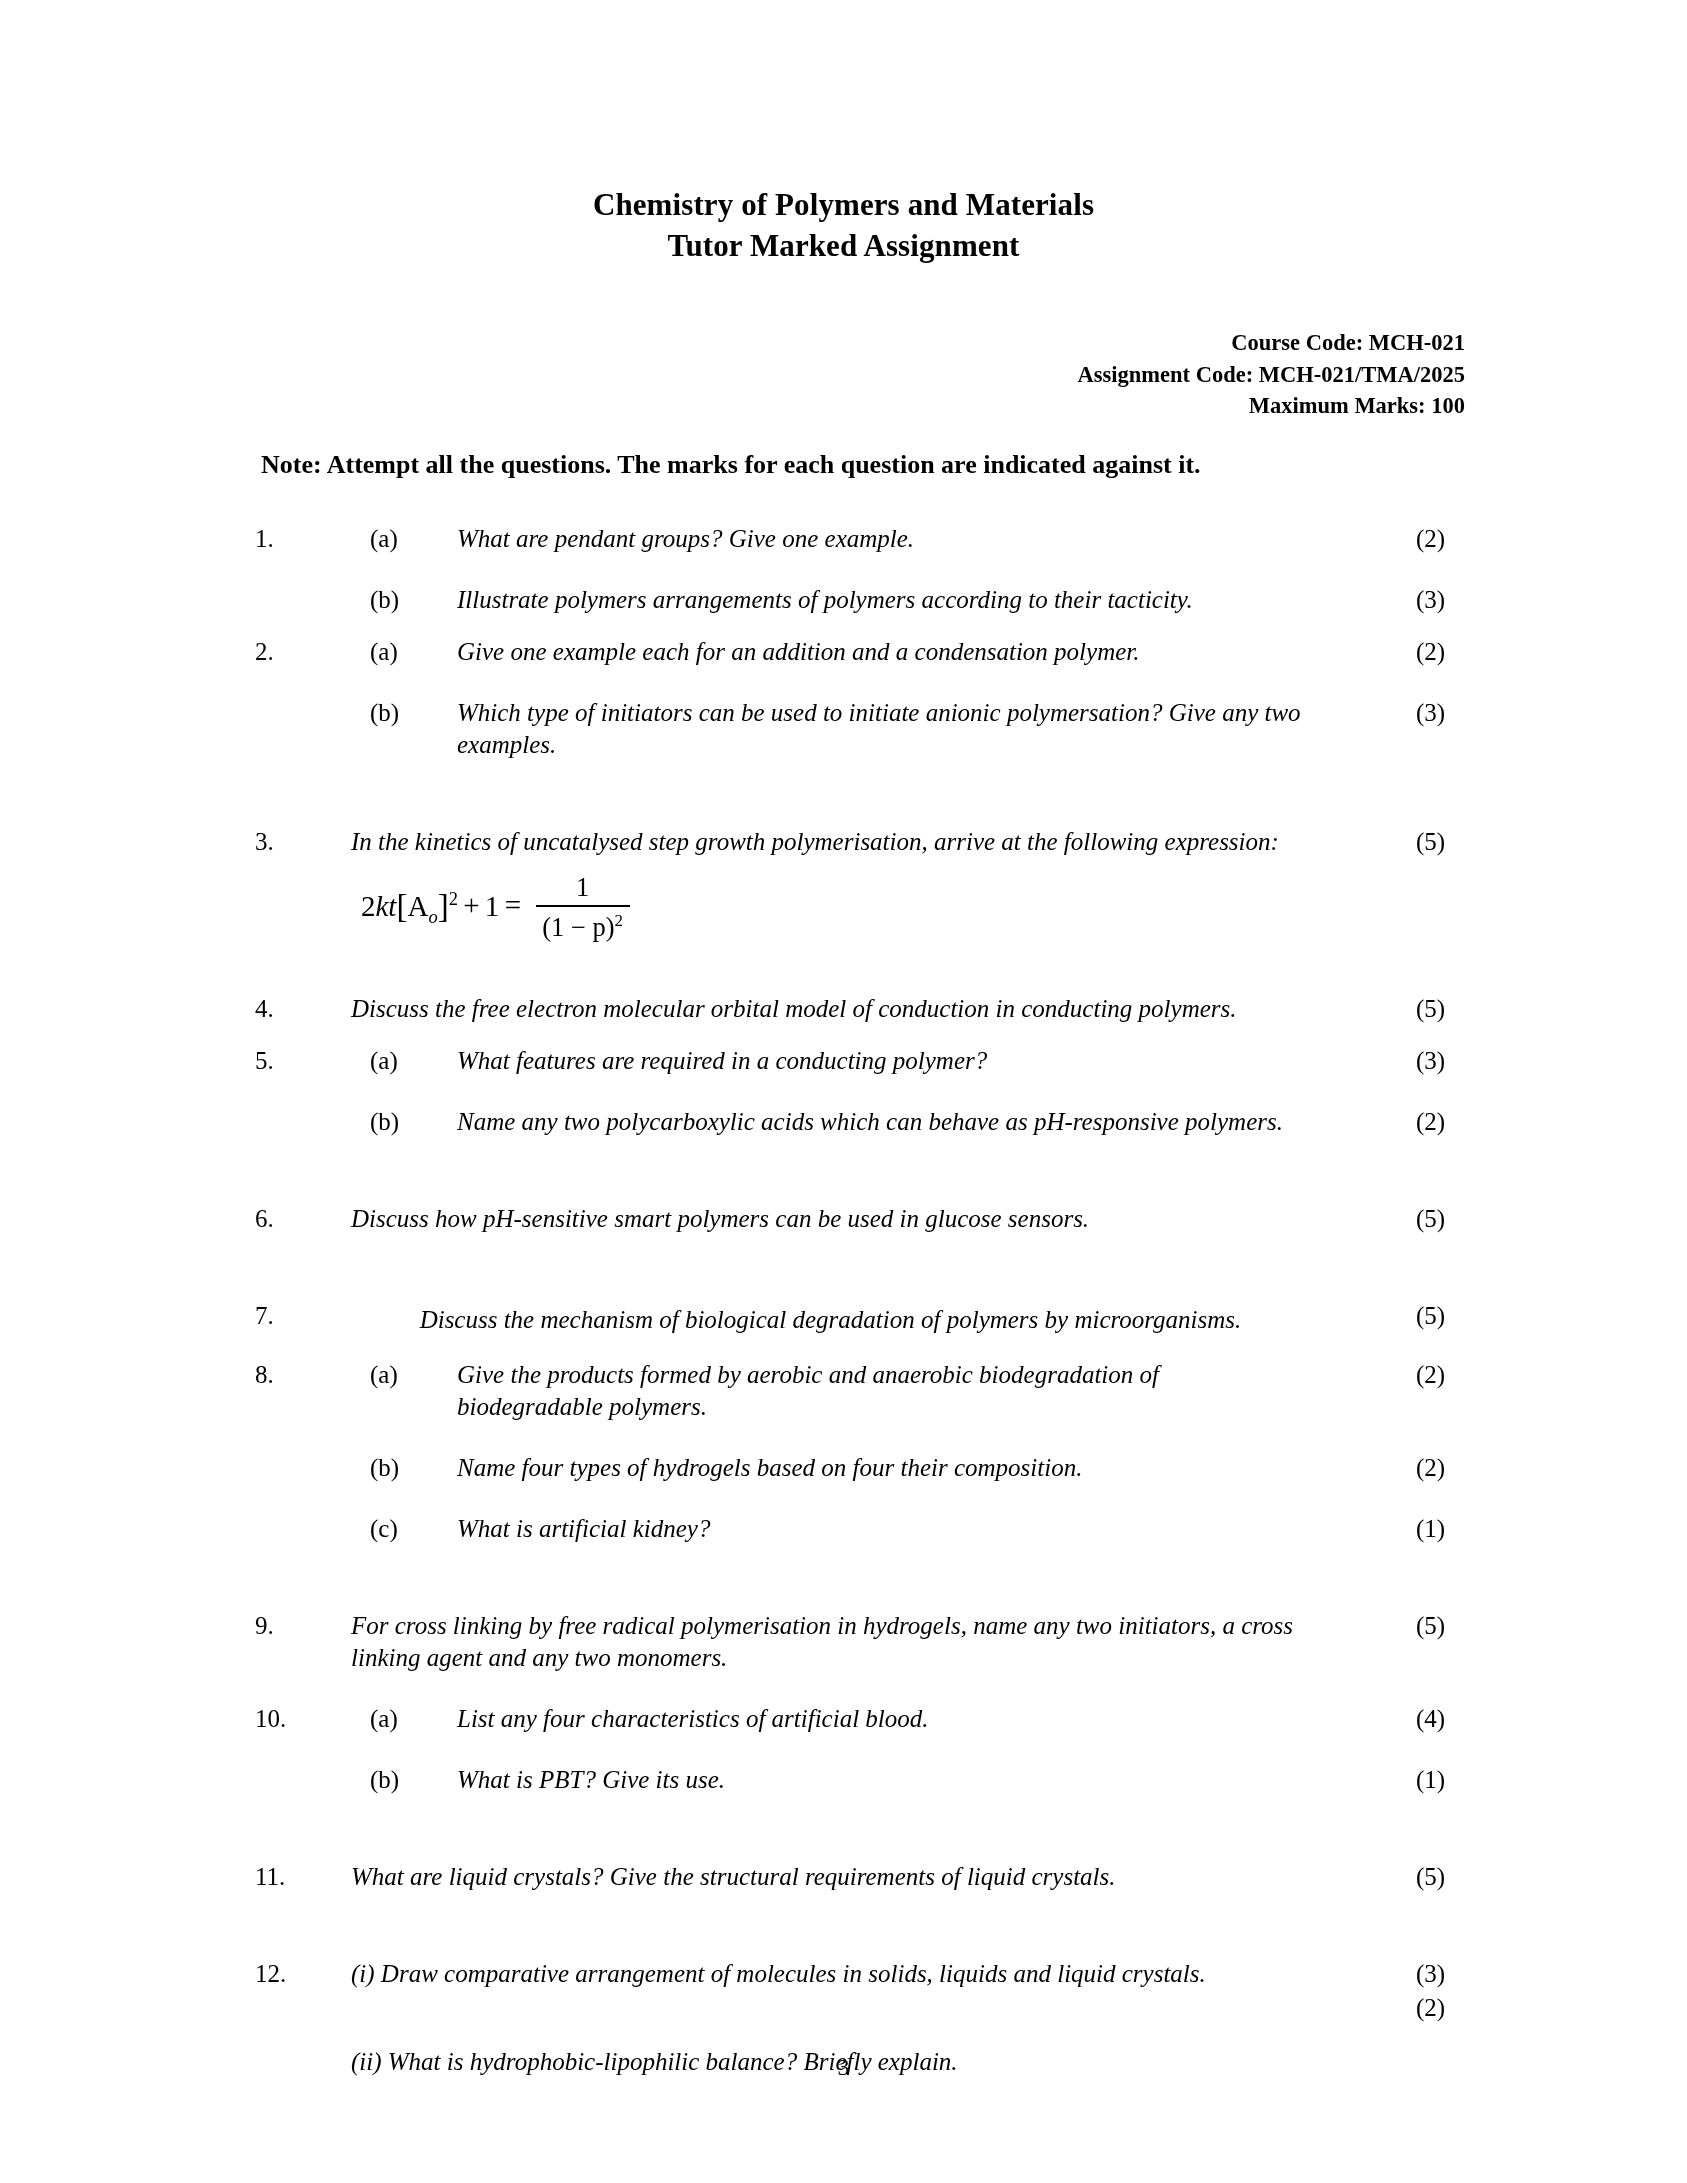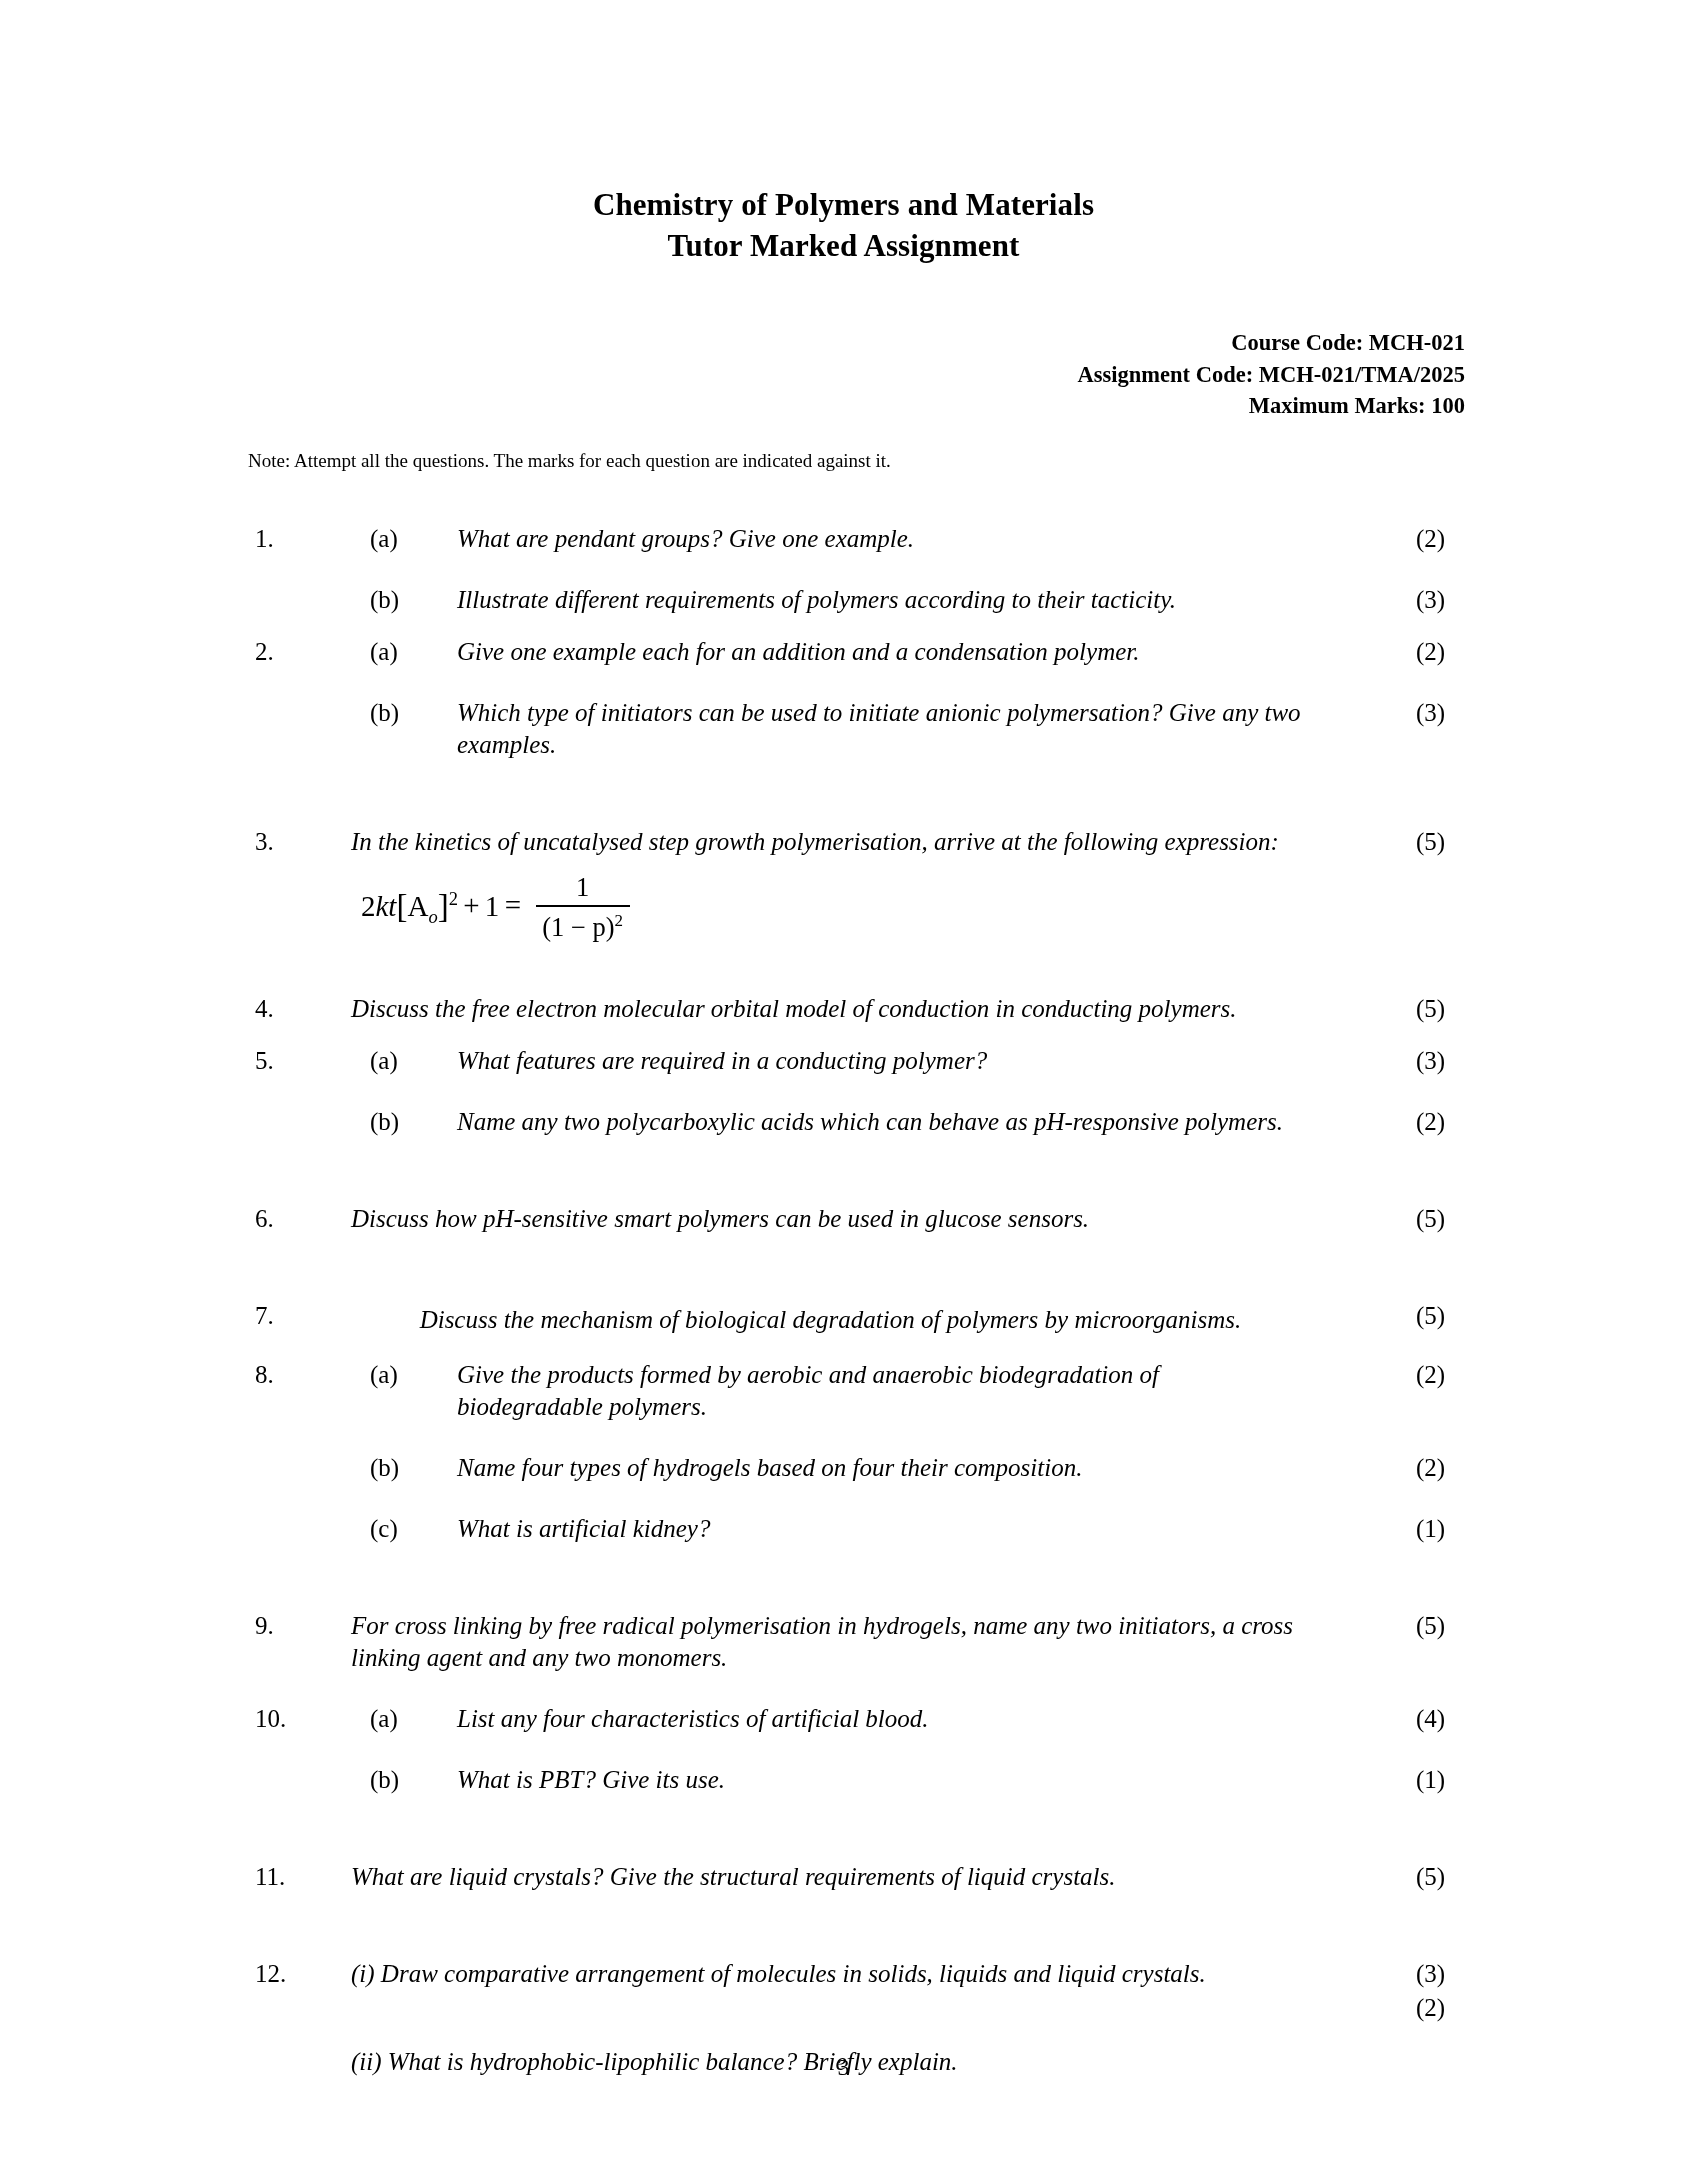--- a/index.html
+++ b/index.html
@@ -41,24 +41,24 @@
     text-align: right;
     font-size: 22.5px;
     font-weight: bold;
     line-height: 1.40;
     margin-top: 26px;
   }
   .meta-line { white-space: nowrap; }
 
   .note-line {
     position: absolute;
-    left: 248px;
+    left: 261px;
     top: 450px;
-    font-size: 19px;
-    font-weight: normal;
+    font-size: 26px;
+    font-weight: bold;
     white-space: nowrap;
   }
 
   
   .questions {
     position: absolute;
     left: 0;
     top: 523px;
     width: 1687px;
   }
@@ -217,21 +217,21 @@
       <span class="qnum">1.</span>
       <span class="qsub">(a)</span>
       <div class="qtext">What are pendant groups? Give one example.</div>
       <span class="qmarks">(2)</span>
     </div>
     <div class="gap-m"></div>
 
     <div class="qrow">
       <span class="qnum"></span>
       <span class="qsub">(b)</span>
-      <div class="qtext">Illustrate different requirements of polymers according to their tacticity.</div>
+      <div class="qtext">Illustrate polymers arrangements of polymers according to their tacticity.</div>
       <span class="qmarks">(3)</span>
     </div>
     <div class="gap-s"></div>
 
     <div class="qrow">
       <span class="qnum">2.</span>
       <span class="qsub">(a)</span>
       <div class="qtext">Give one example each for an addition and a condensation polymer.</div>
       <span class="qmarks">(2)</span>
     </div>

